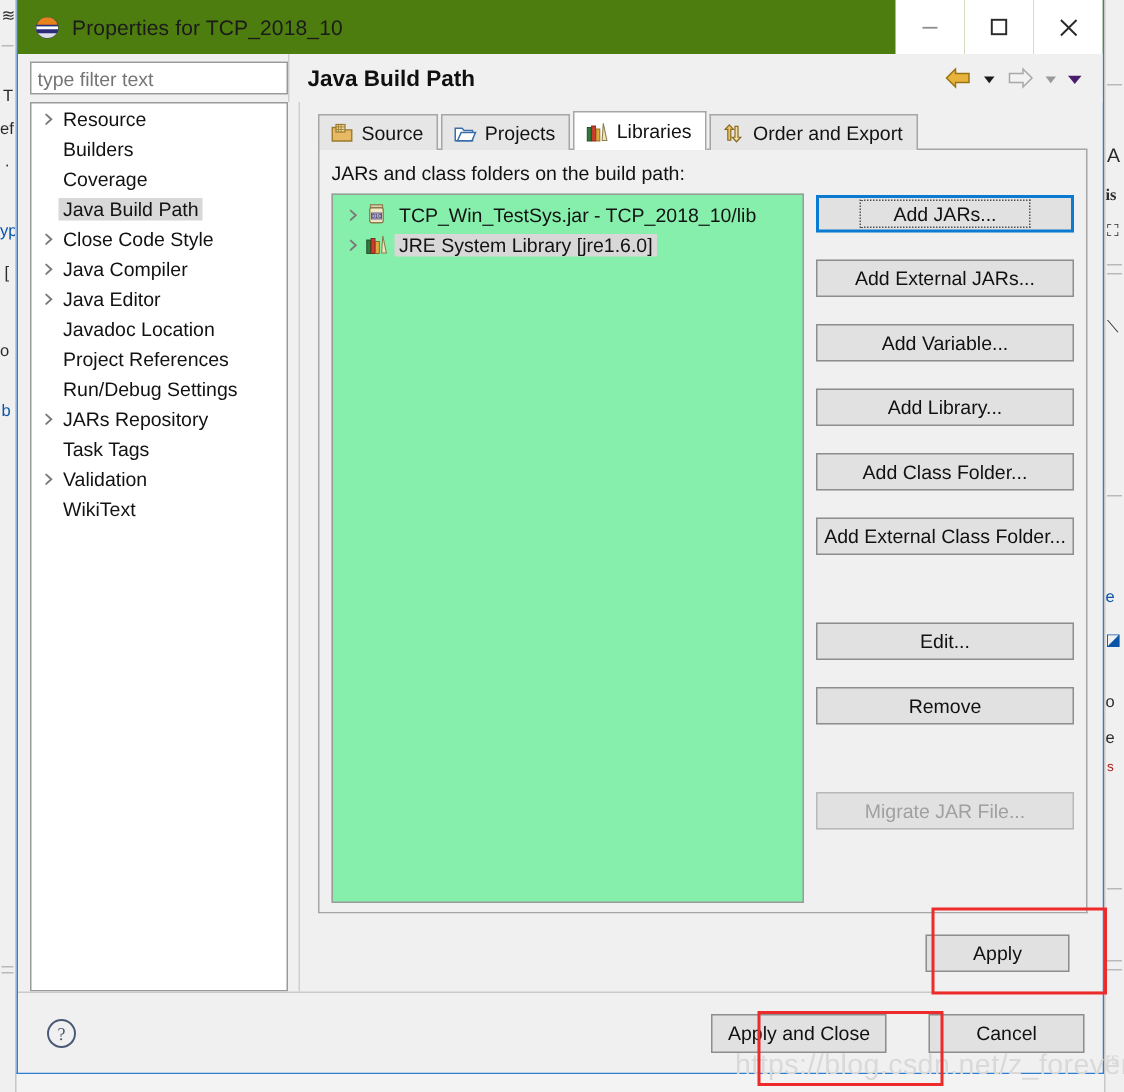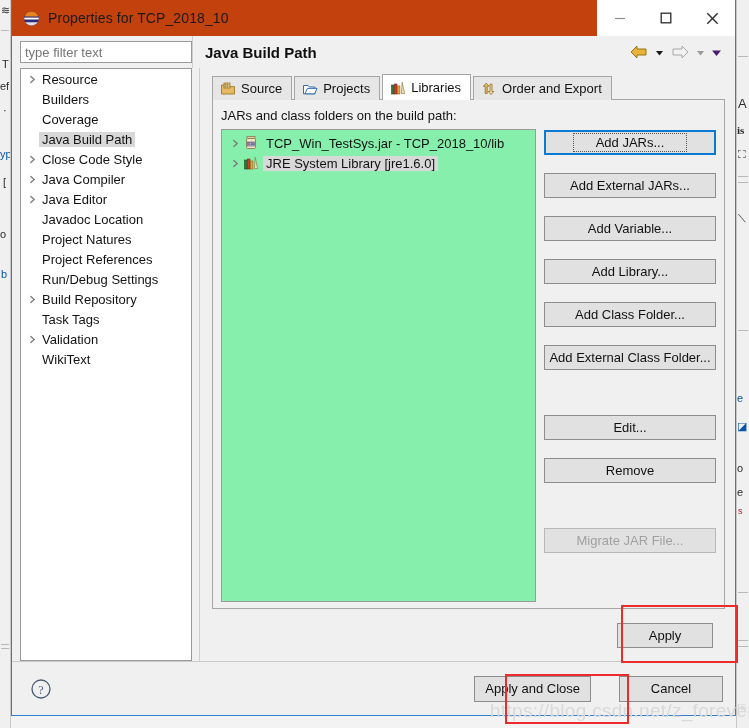--- a/index.html
+++ b/index.html
@@ -37,21 +37,21 @@
     left: 11px; top: 0;
     width: 725px; height: 716px;
     background: #f0f0f0;
     border: 1px solid #2f7fd1;
     border-top: none;
     display: flex; flex-direction: column;
   }
 
   
   #titlebar {
-    height: 36px; background: #c2410c;
+    height: 36px; background: #4d7c0f;
     display: flex; align-items: center;
     flex: 0 0 36px;
     position: relative;
   }
   #titlebar-icon {
     margin-left: 11px; margin-right: 8px;
     width: 17px; height: 17px; position: relative;
   }
   #title-text {
     font-size: 14px; color: #1b1b1b;
@@ -400,37 +400,33 @@
               </svg>
             </span>
             <span class="tlabel">Java Editor</span>
           </div>
           <div class="tree-item">
             <span class="twisty"></span>
             <span class="tlabel">Javadoc Location</span>
           </div>
           <div class="tree-item">
             <span class="twisty"></span>
-            <span class="tlabel">Project Natures</span>
-          </div>
-          <div class="tree-item">
-            <span class="twisty"></span>
             <span class="tlabel">Project References</span>
           </div>
           <div class="tree-item">
             <span class="twisty"></span>
             <span class="tlabel">Run/Debug Settings</span>
           </div>
           <div class="tree-item">
             <span class="twisty">
               <svg width="9" height="9" viewBox="0 0 9 9">
                 <path d="M2.8 1.4 L6.2 4.5 L2.8 7.6" fill="none" stroke="#7a7a7a" stroke-width="1.3" stroke-linecap="round"></path>
               </svg>
             </span>
-            <span class="tlabel">Build Repository</span>
+            <span class="tlabel">JARs Repository</span>
           </div>
           <div class="tree-item">
             <span class="twisty"></span>
             <span class="tlabel">Task Tags</span>
           </div>
           <div class="tree-item">
             <span class="twisty">
               <svg width="9" height="9" viewBox="0 0 9 9">
                 <path d="M2.8 1.4 L6.2 4.5 L2.8 7.6" fill="none" stroke="#7a7a7a" stroke-width="1.3" stroke-linecap="round"></path>
               </svg>

